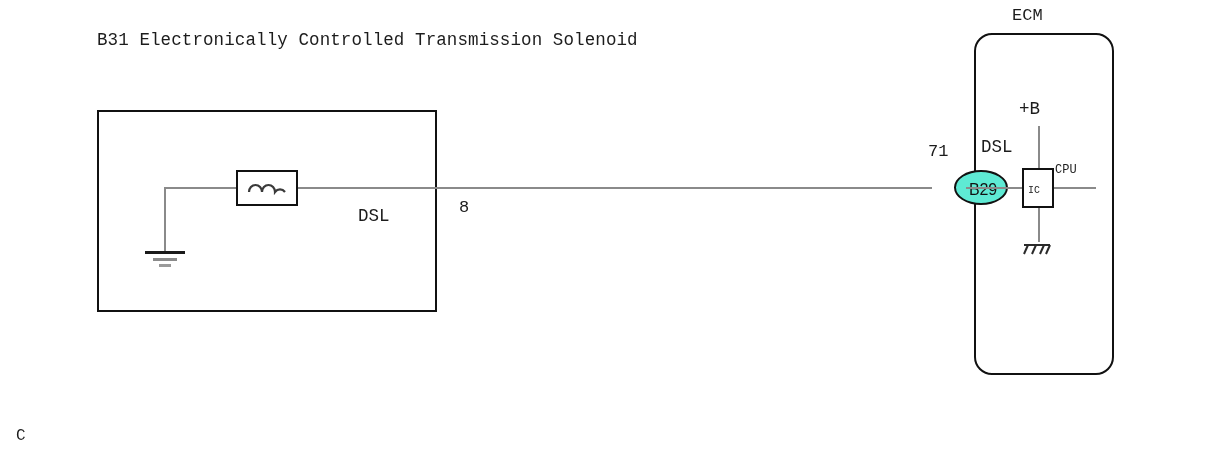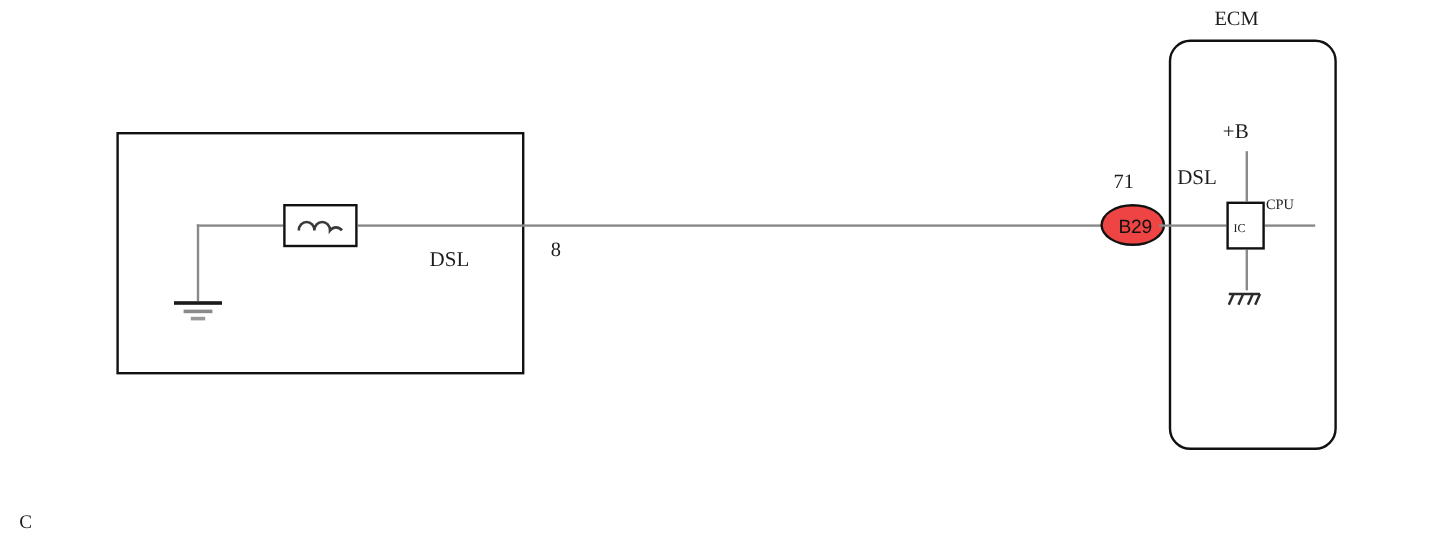--- a/index.html
+++ b/index.html
@@ -16,21 +16,21 @@
     width: 1210px;
     height: 466px;
     background: #ffffff;
     overflow: hidden;
   }
   .abs { position: absolute; }
 
   
   .label {
     position: absolute;
-    font-family: Liberation Serif, serif;
+    font-family: Liberation Mono, monospace;
     color: #1c1c1c;
     white-space: nowrap;
     line-height: 1;
   }
   .title-label {
     left: 97px;
     top: 32px;
     font-size: 17.5px;
     letter-spacing: 0.1px;
   }
@@ -150,27 +150,27 @@
 
   
   .gnd-bar1 { left: 145px; top: 251px; width: 40px; height: 3px; background: #1a1a1a; }
   .gnd-bar2 { left: 153px; top: 258px; width: 24px; height: 2.5px; background: #8a8a8a; }
   .gnd-bar3 { left: 159px; top: 264px; width: 12px; height: 2.5px; background: #9a9a9a; }
 
   .chassis-gnd { left: 1020px; top: 240px; }
 
   
   .connector-oval {
-    left: 917px;
+    left: 954px;
     top: 170px;
     width: 54px;
     height: 35px;
     border: 2.6px solid #111111;
     border-radius: 50%;
-    background: #ef4444;
+    background: #5eead4;
     box-sizing: border-box;
   }
   .connector-text {
     position: absolute;
     left: 0;
     top: 0;
     width: 54px;
     height: 35px;
     display: flex;
     align-items: center;
@@ -179,20 +179,21 @@
     font-family: "Liberation Sans", sans-serif;
     color: #111111;
     letter-spacing: -0.2px;
   }
 </style>
 </head>
 <body>
 
 <div id="page">
 
+  <div class="label title-label">B31 Electronically Controlled Transmission Solenoid</div>
 
   <div class="abs component-box"></div>
 
   <div class="abs wire-h wire-main-left"></div>
   <div class="abs wire-h wire-main-mid"></div>
   <div class="abs wire-v wire-ground-stem"></div>
 
   <div class="abs coil-box"></div>
   <svg class="coil-svg" width="54" height="24" viewBox="0 0 54 24">
     <path d="M9,20 A6.5,7 0 0 1 22,20 A6.5,7 0 0 1 35,20 A6.5,7 0 0 1 45,20" fill="none" stroke="#3a3a3a" stroke-width="2.2"></path>

